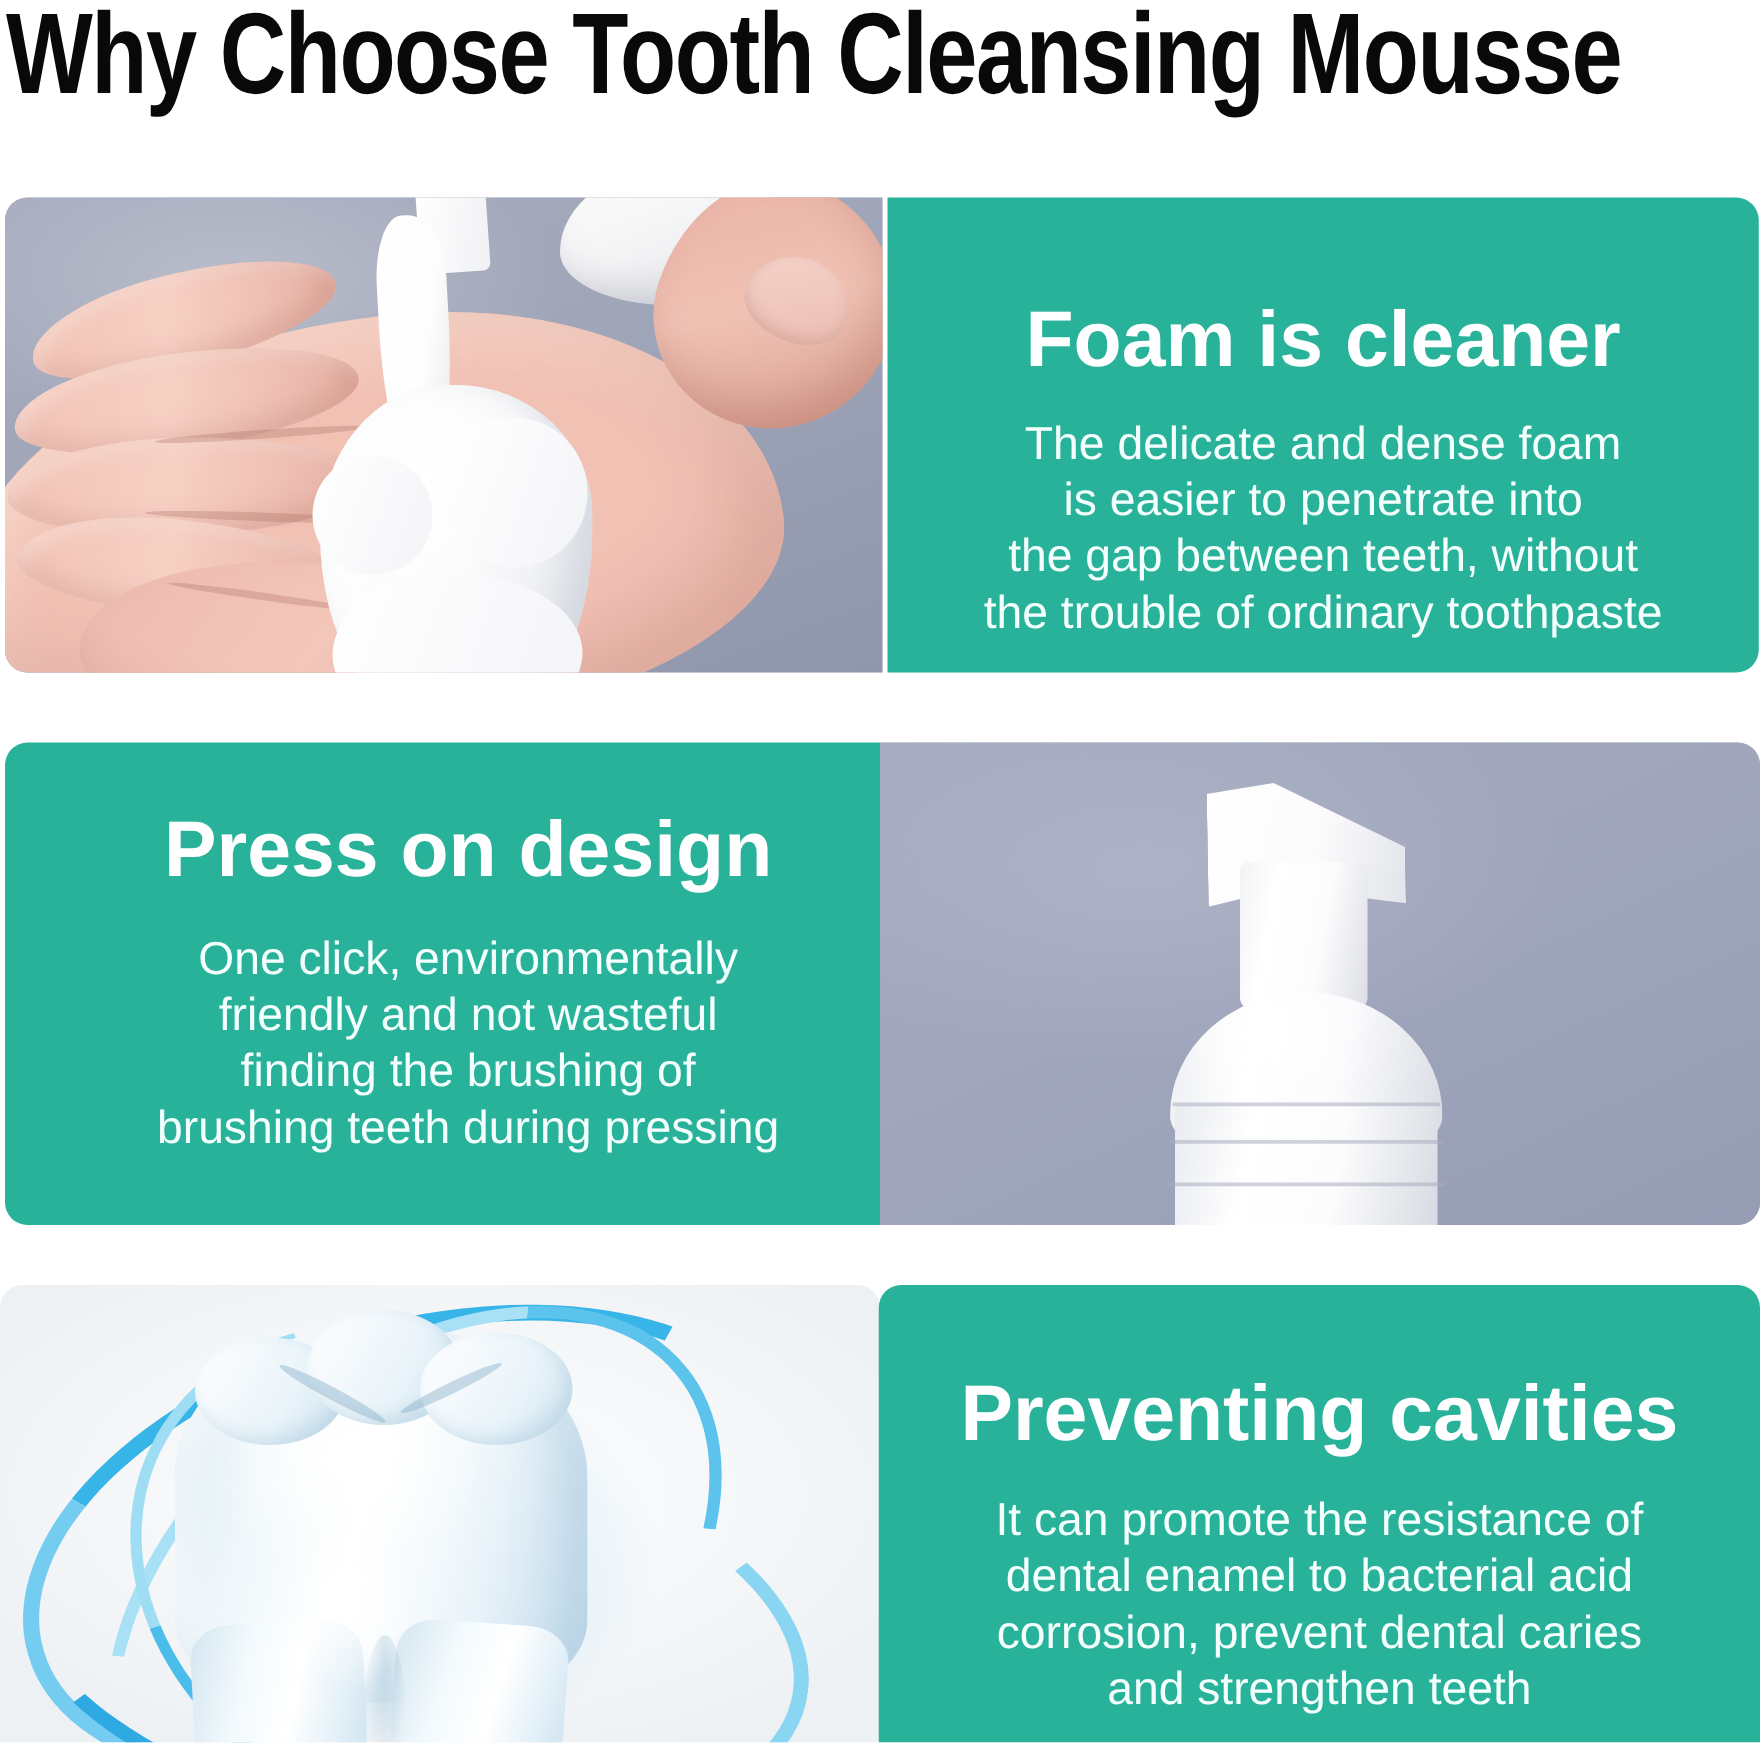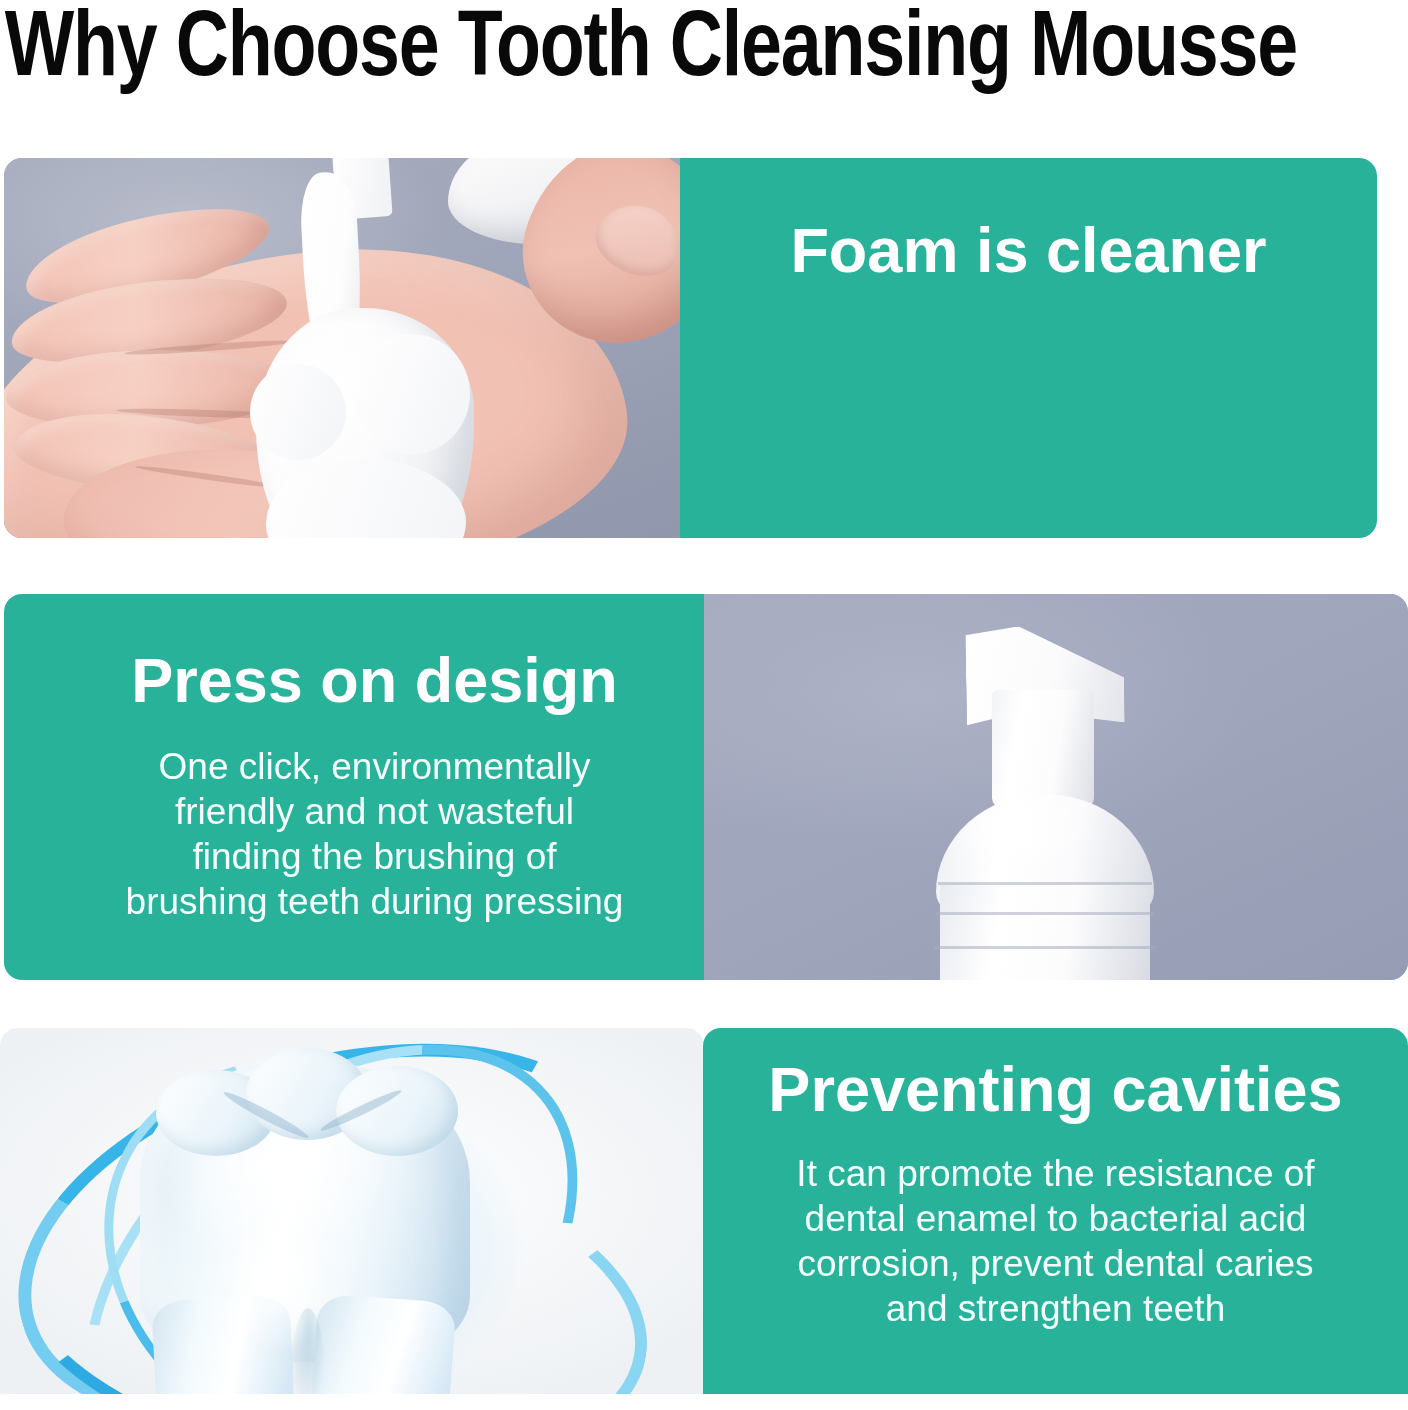--- a/index.html
+++ b/index.html
@@ -359,22 +359,28 @@
     <div class="nozzle"></div>
     <div class="thumb-top"></div>
     <div class="nail"></div>
     <div class="foam-stream"></div>
     <div class="foam-blob"></div>
     <div class="foam-lobe fl1"></div>
     <div class="foam-lobe fl2"></div>
     <div class="foam-lobe fl3"></div>
   </div>
 
-  <div class="teal" style="left:680px; top:158px; width:697px; height:380px; border-radius:0 18px 18px 0; padding-top:58px;">
+  <div class="teal" style="left:710px; top:158px; width:697px; height:380px; border-radius:0 18px 18px 0; padding-top:80px;">
     <div class="panel-heading">Foam is cleaner</div>
+    <div class="panel-body" style="margin-top:26px;">
+      <span>The delicate and dense foam</span>
+      <span>is easier to penetrate into</span>
+      <span>the gap between teeth, without</span>
+      <span>the trouble of ordinary toothpaste</span>
+    </div>
   </div>
 
   <div class="teal" style="left:4px; top:594px; width:700px; height:386px; border-radius:18px 0 0 18px; padding-top:52px;padding-left:41px;">
     <div class="panel-heading">Press on design</div>
     <div class="panel-body" style="margin-top:30px;">
       <span>One click, environmentally</span>
       <span>friendly and not wasteful</span>
       <span>finding the brushing of</span>
       <span>brushing teeth during pressing</span>
     </div>
@@ -408,21 +414,21 @@
       <div class="cusp c3"></div>
       <div class="groove" style="left:78px; top:58px; width:96px; height:10px; transform:rotate(28deg);"></div>
       <div class="groove" style="left:176px; top:54px; width:90px; height:9px; transform:rotate(-26deg);"></div>
       <div class="root-l"></div>
       <div class="root-r"></div>
       <div class="root-gap"></div>
       <div class="spec"></div>
     </div>
   </div>
 
-  <div class="teal" style="left:703px; top:1028px; width:705px; height:382px; border-radius:18px 18px 18px 18px; padding-top:27px;">
+  <div class="teal" style="left:703px; top:1028px; width:705px; height:382px; border-radius:18px 18px 18px 18px; padding-top:69px;">
     <div class="panel-heading">Preventing cavities</div>
     <div class="panel-body" style="margin-top:28px;">
       <span>It can promote the resistance of</span>
       <span>dental enamel to bacterial acid</span>
       <span>corrosion, prevent dental caries</span>
       <span>and strengthen teeth</span>
     </div>
   </div>
 
 </div>

